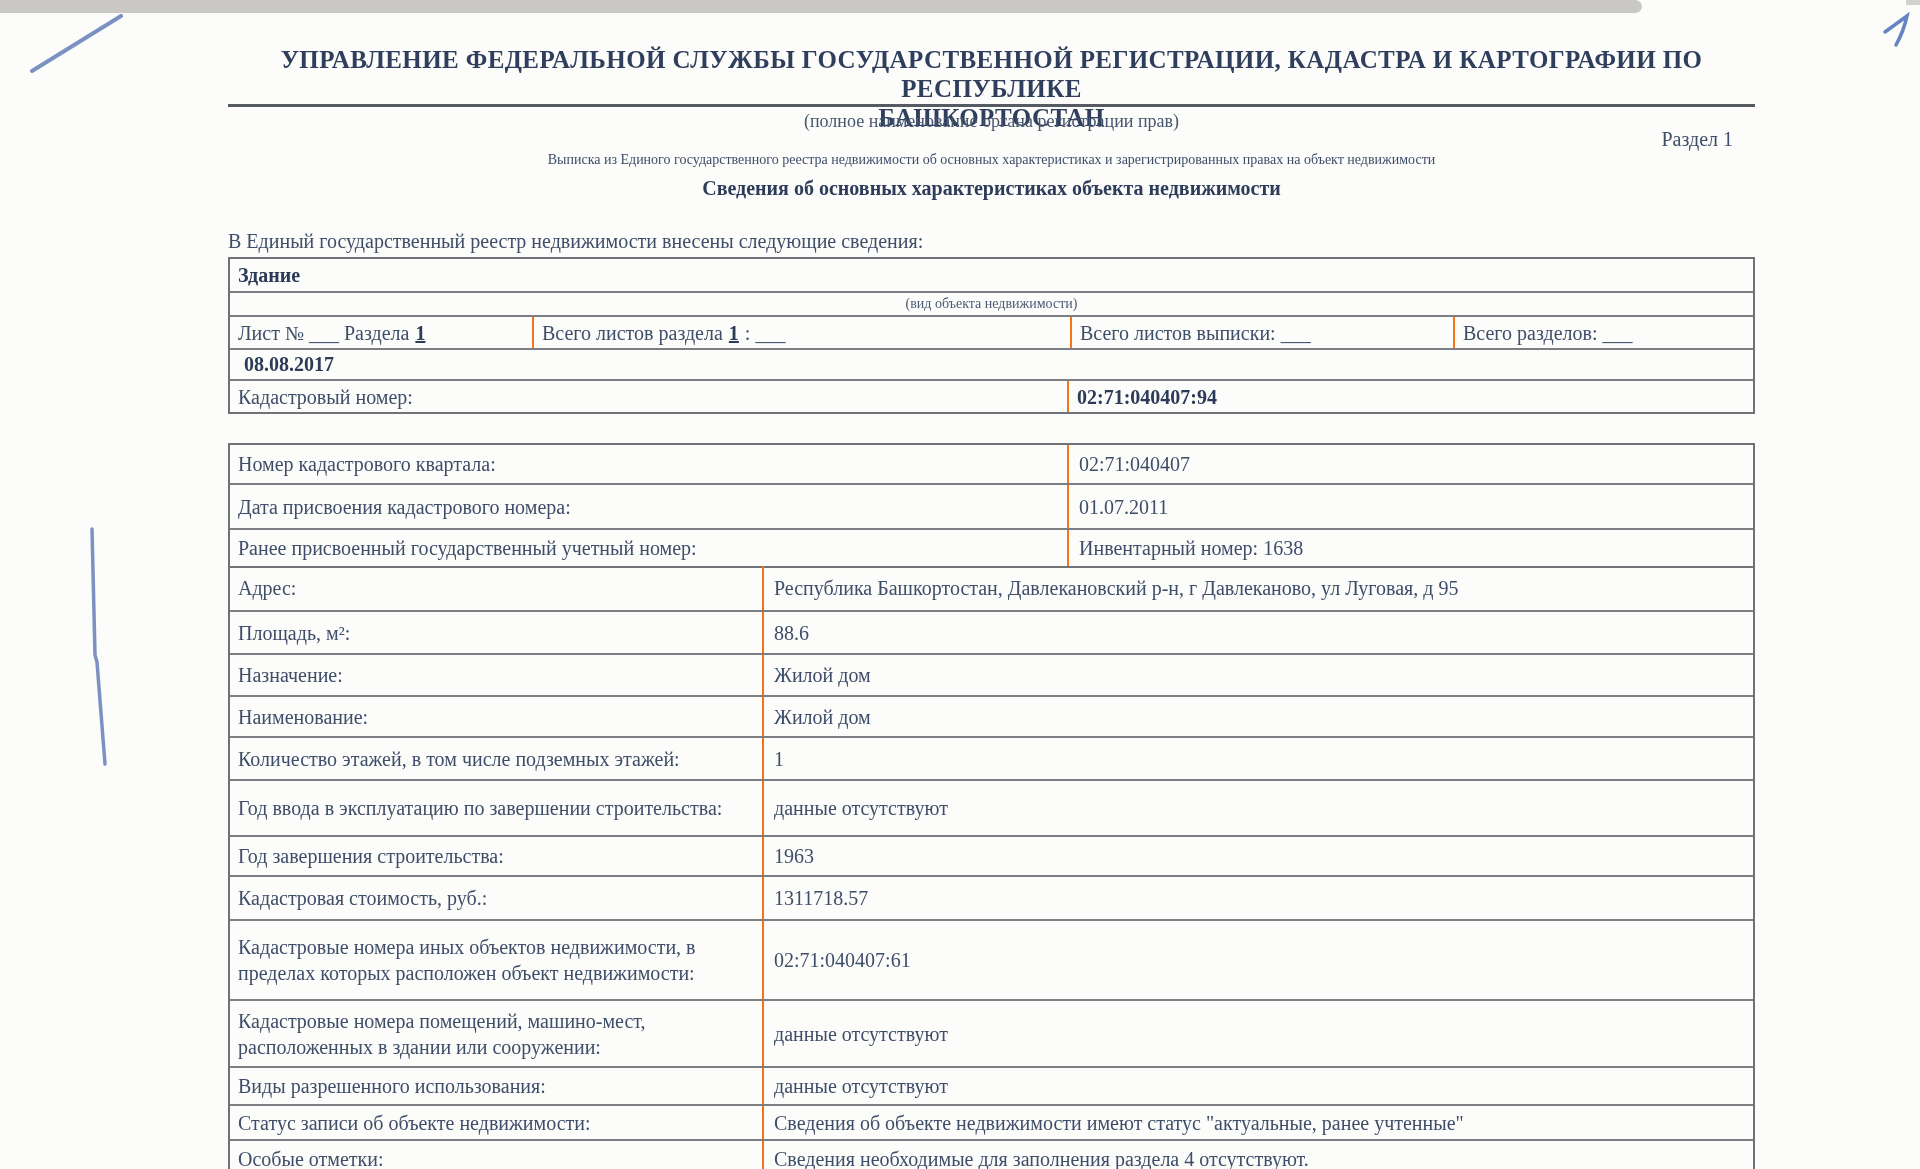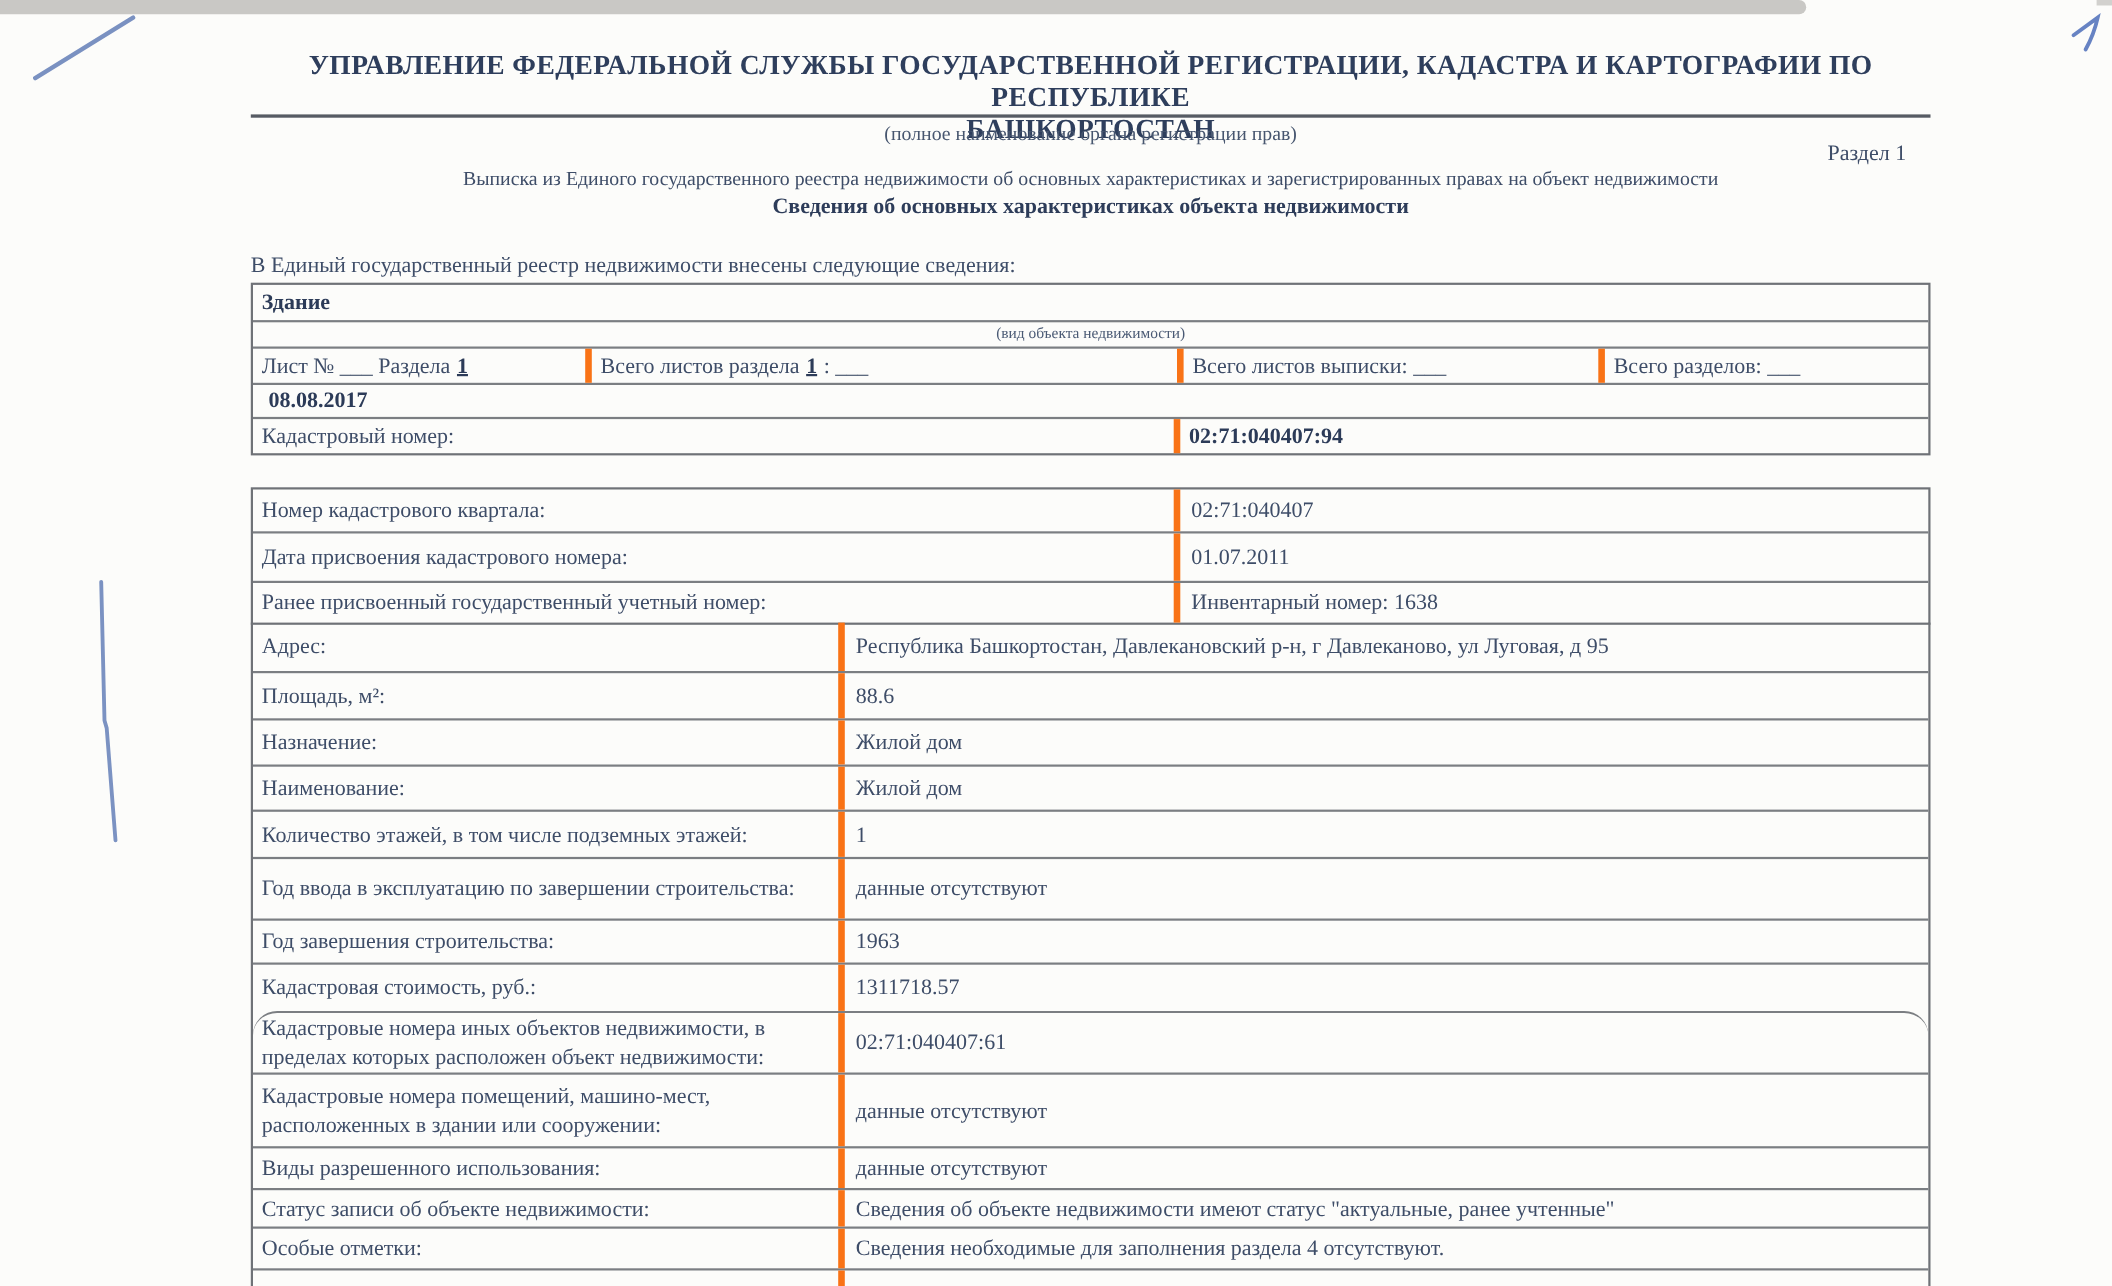--- a/index.html
+++ b/index.html
@@ -13,29 +13,29 @@
   .corner-smudge{position:absolute;top:0;left:1906px;width:14px;height:5px;background:#d2d1ce;}
   svg.pen-layer{position:absolute;top:0;left:0;width:1920px;height:1169px;pointer-events:none;}
 
   .content{position:absolute;left:228px;top:0;width:1527px;height:1169px;}
 
   .org-title{position:absolute;top:45px;left:0;width:100%;text-align:center;
     font-weight:bold;font-size:25px;line-height:29px;letter-spacing:.4px;color:#2e3e5c;}
   .header-rule{position:absolute;top:104px;left:0;width:100%;height:0;border-top:3px solid #565b63;}
   .org-caption{position:absolute;top:111px;left:0;width:100%;text-align:center;font-size:18px;color:#47566f;}
   .section-label{position:absolute;top:128px;right:22px;font-size:20px;}
-  .doc-title{position:absolute;top:152px;left:0;width:100%;text-align:center;font-size:18px;}
+  .doc-title{position:absolute;top:152px;left:0;width:100%;text-align:center;font-size:14px;}
   .doc-subtitle{position:absolute;top:177px;left:0;width:100%;text-align:center;font-size:20px;font-weight:bold;color:#2d3c59;}
   .intro{position:absolute;top:230px;left:0;font-size:20px;}
 
   .table{position:absolute;left:0;width:1527px;border:2px solid #6f7277;box-sizing:border-box;font-size:20px;}
   .trow{display:flex;box-sizing:border-box;}
   .trow + .trow{border-top:2px solid #7b7e82;}
   .tcell{box-sizing:border-box;display:flex;align-items:center;padding:0 8px;line-height:26px;}
-  .tcell + .tcell{border-left:6px solid #f97316;}
+  .tcell + .tcell{border-left:2px solid #f97316;}
   .bold{font-weight:bold;color:#2c3b58;}
   .num{font-weight:bold;text-decoration:underline;color:#2c3b58;margin:0 6px;}
 
   
   .t1{top:257px;}
   .t1 .r1{height:32px;align-items:center;padding-left:8px;}
   .t1 .r2{height:24px;align-items:center;justify-content:center;font-size:14px;color:#4a5a74;}
   .t1 .r3{height:33px;}
   .t1 .r3 .c1{width:302px;}
   .t1 .r3 .c2{width:538px;}
@@ -59,21 +59,21 @@
   .t3 .tcell.c1{width:532px;}
   .t3 .tcell.c2{flex:1;padding-left:10px;}
   .t3 .trow:nth-child(1){height:44px;}
   .t3 .trow:nth-child(2){height:43px;}
   .t3 .trow:nth-child(3){height:42px;}
   .t3 .trow:nth-child(4){height:41px;}
   .t3 .trow:nth-child(5){height:43px;}
   .t3 .trow:nth-child(6){height:56px;}
   .t3 .trow:nth-child(7){height:40px;}
   .t3 .trow:nth-child(8){height:44px;}
-  .t3 .trow:nth-child(9){height:56px;border-radius:22px;}
+  .t3 .trow:nth-child(9){height:80px;}
   .t3 .trow:nth-child(10){height:67px;}
   .t3 .trow:nth-child(11){height:38px;}
   .t3 .trow:nth-child(12){height:35px;}
   .t3 .trow:nth-child(13){height:38px;}
   .t3 .trow:nth-child(14){height:22px;}
 </style>
 </head>
 <body>
 
 <div class="scan-strip"></div>

